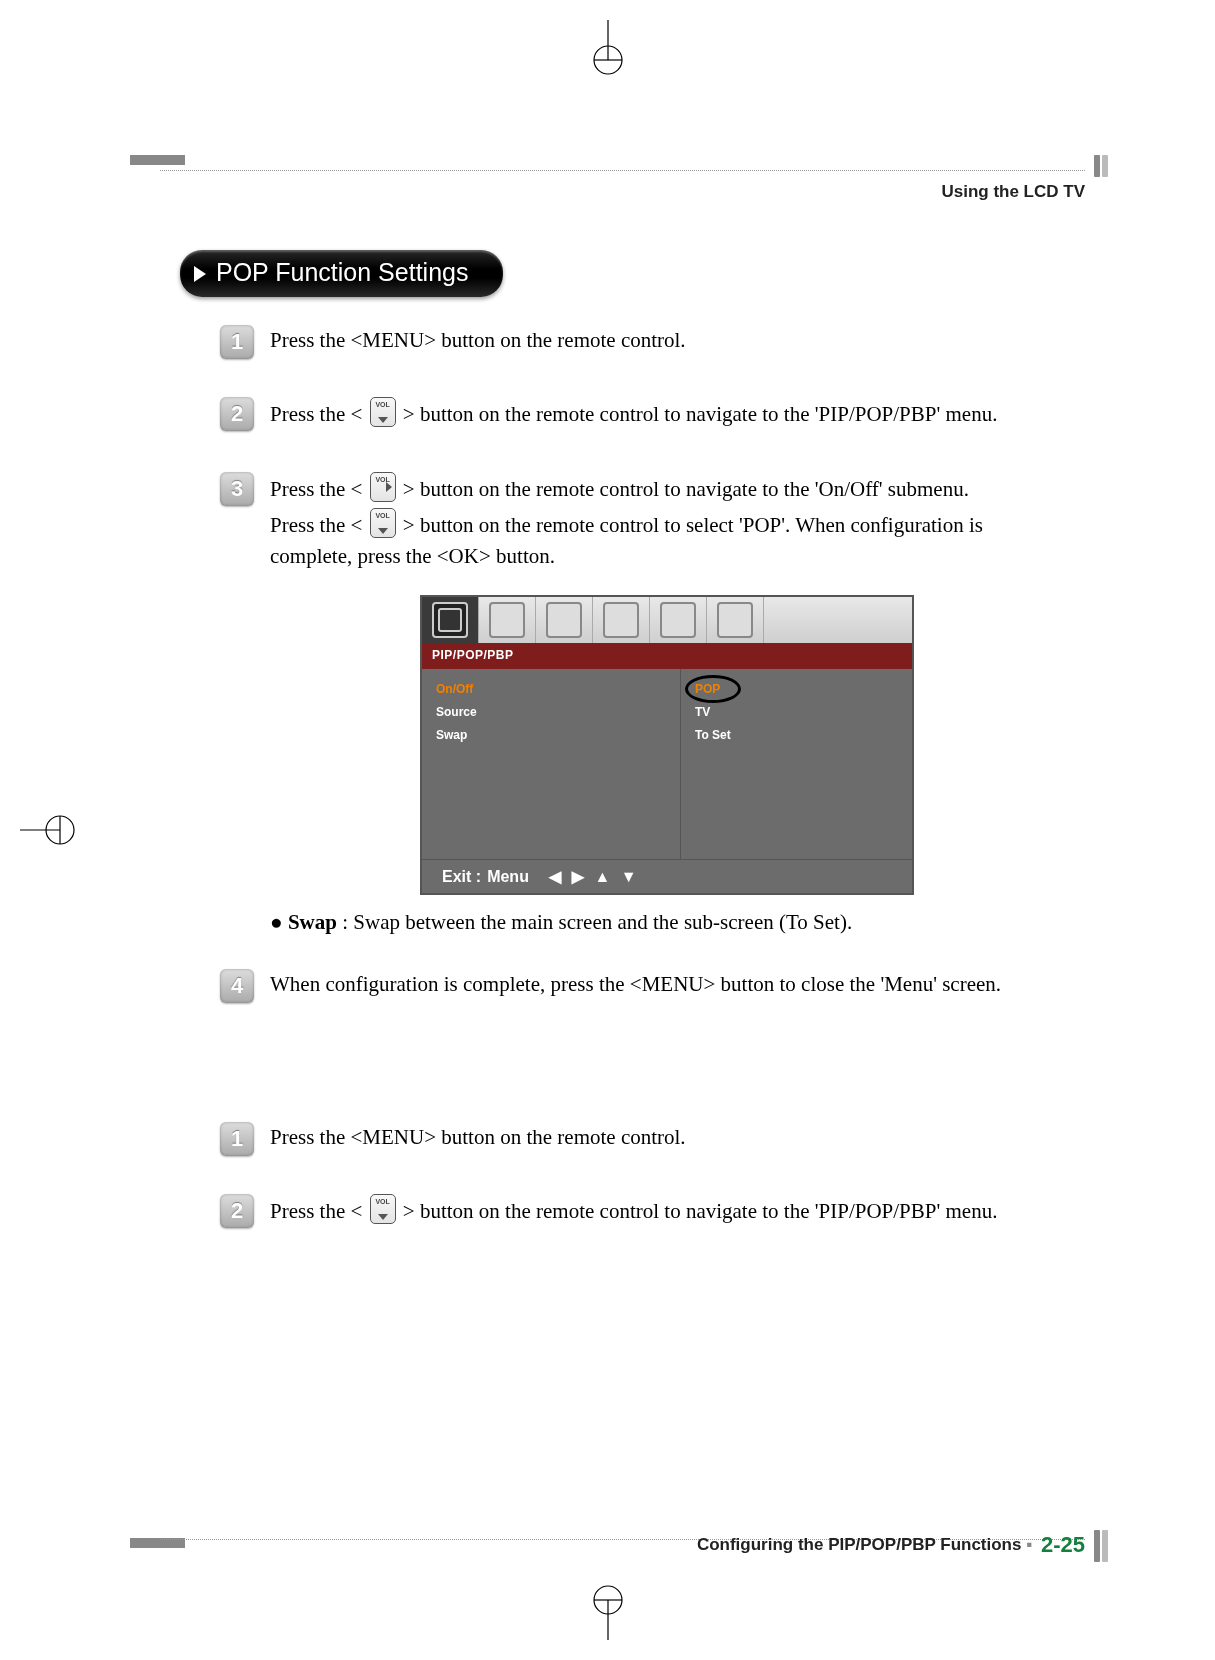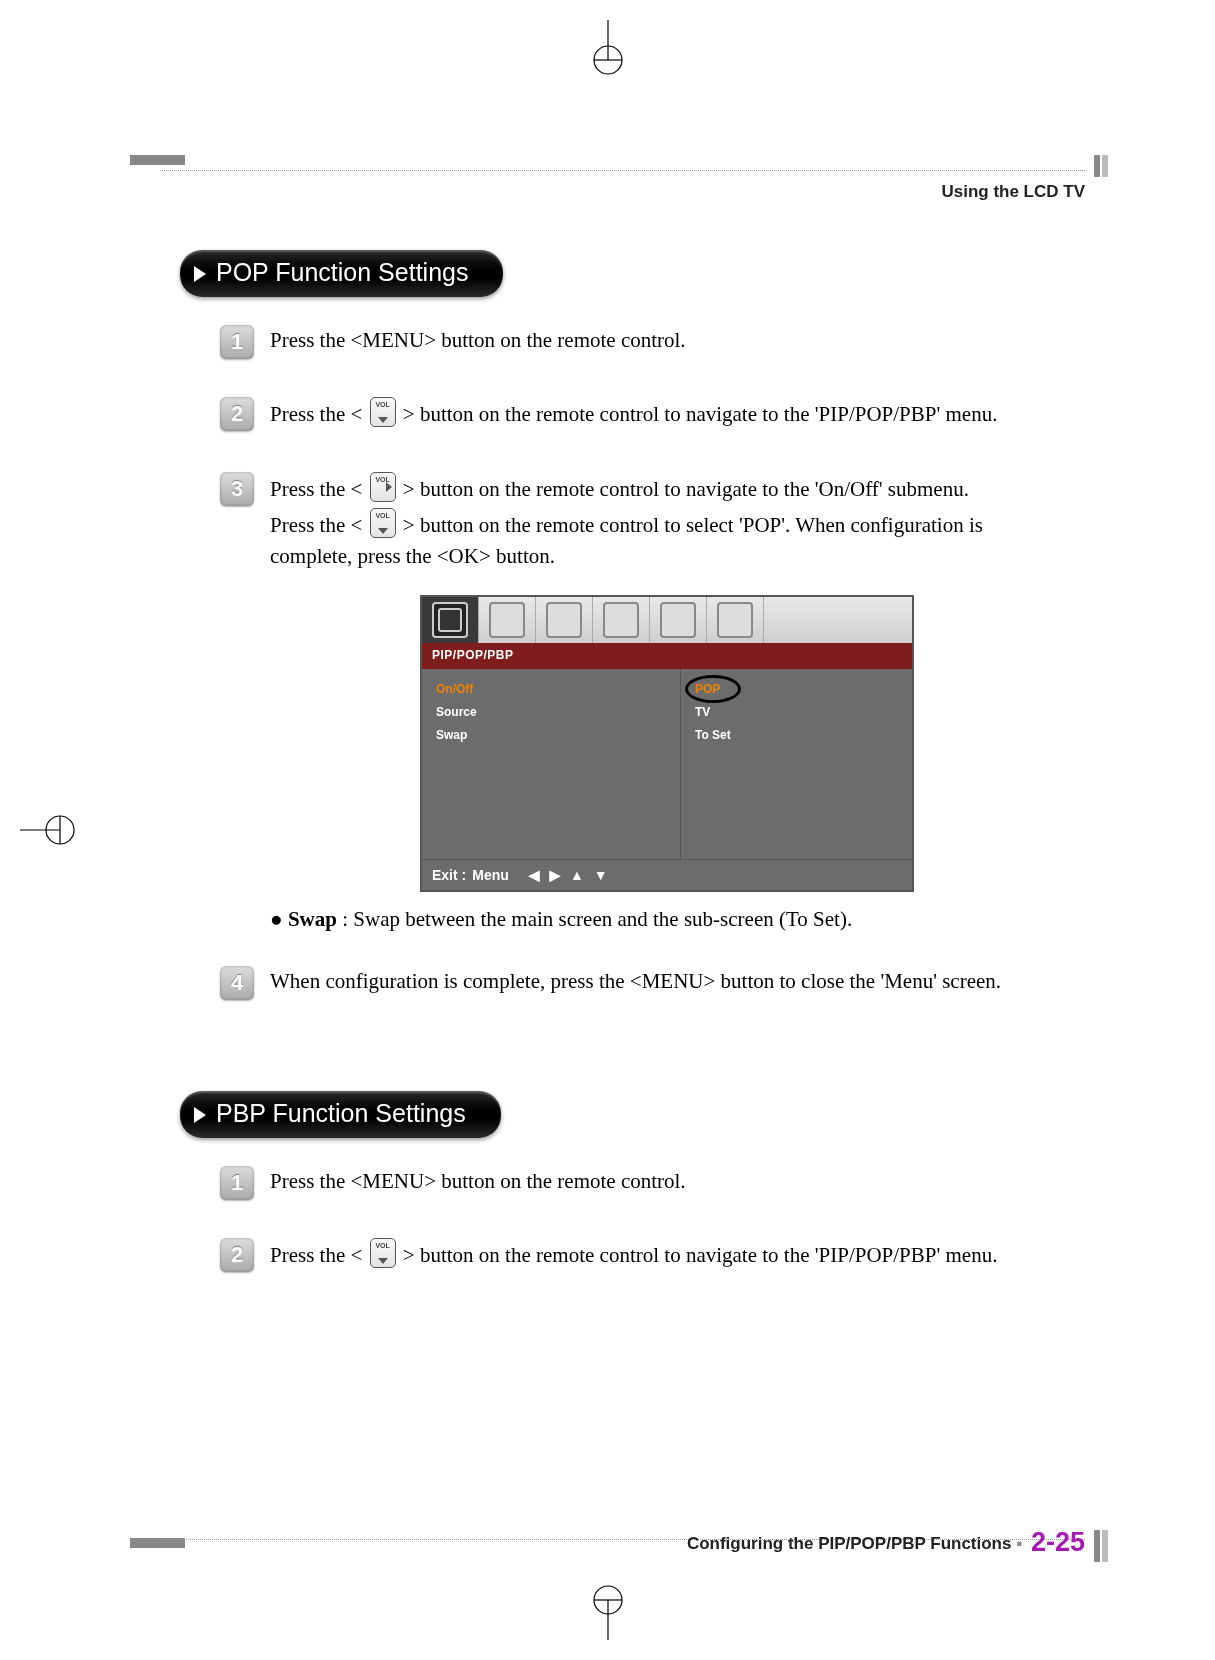--- a/index.html
+++ b/index.html
@@ -18,21 +18,21 @@
   .header-right { position:absolute; right:130px; top:158px; font-family:Arial,Helvetica,sans-serif; font-weight:bold; font-size:17px; color:#222;margin-top:24px; }
   .header-tick { position:absolute; right:115px; top:155px; width:6px; height:22px; background:#888; border-radius:1px; }
   .header-tick2 { position:absolute; right:107px; top:155px; width:6px; height:22px; background:#bbb; border-radius:1px; }
 
   
   .footer-rule { position:absolute; left:160px; right:130px; bottom:120px; border-top:1.5px dotted #999; }
   .footer-block { position:absolute; left:130px; bottom:112px; width:55px; height:10px; background:#888; }
   .footer-right { position:absolute; right:130px; bottom:102px; font-family:Arial,Helvetica,sans-serif; font-size:17px; color:#222; }
   .footer-right .topic { font-weight:bold; }
   .footer-right .dots { letter-spacing:2px; color:#888; }
-  .footer-right .pg { font-weight:bold; font-size:27px; color:#a21caf; vertical-align:-2px; }
+  .footer-right .pg { font-weight:bold; font-size:22px; color:#15803d; vertical-align:-2px; }
   .footer-tick { position:absolute; right:115px; bottom:98px; width:6px; height:32px; background:#888; border-radius:1px; }
   .footer-tick2 { position:absolute; right:107px; bottom:98px; width:6px; height:32px; background:#bbb; border-radius:1px; }
 
   
   .content { position:absolute; left:180px; top:250px; right:150px; }
 
   
   .pill { display:inline-block; background:linear-gradient(#2a2a2a,#000 40%,#000 60%,#2a2a2a); color:#fff; font-family:Arial,Helvetica,sans-serif; font-weight:normal; font-size:25px; padding:8px 35px 10px 14px; border-radius:22px; box-shadow:0 2px 4px rgba(0,0,0,0.4), inset 0 2px 2px rgba(255,255,255,0.25); }
   .pill .tri { display:inline-block; width:0; height:0; border-top:8px solid transparent; border-bottom:8px solid transparent; border-left:12px solid #fff; margin-right:10px; vertical-align:-1px; }
 
@@ -62,21 +62,21 @@
   .tab.active .tab-ico::after { content:""; position:absolute; inset:4px; border:2px solid #ccc; border-radius:3px; background:#333; }
   .osd .title { background:#7f1d1d; font-weight:bold; font-size:12px; padding:4px 10px; letter-spacing:0.5px; }
   .osd .body { display:flex; height:190px; }
   .osd .left { width:230px; border-right:1.5px solid #555; padding:12px 14px 0; font-size:12px; font-weight:bold; }
   .osd .left .row { margin-bottom:6px; }
   .osd .left .sel { color:#f08000; }
   .osd .right { flex:1; padding:12px 14px 0; font-size:12px; font-weight:bold; }
   .osd .right .row { margin-bottom:6px; }
   .osd .right .sel { color:#f08000; position:relative; display:inline-block; }
   .osd .right .sel .oval { position:absolute; left:-10px; top:-6px; width:50px; height:22px; border:3px solid #000; border-radius:50%; }
-  .osd .status { border-top:1.5px solid #555; padding:5px 10px; font-size:14px; font-weight:bold; display:flex; align-items:center; }
+  .osd .status { border-top:1.5px solid #555; padding:5px 20px; font-size:16px; font-weight:bold; display:flex; align-items:center; }
   .osd .status .arrows { margin-left:20px; letter-spacing:3px; }
 
   .spacer-lg { height:90px; }
 </style>
 </head>
 <body>
 
 <div class="page">
 
   <div class="cropmark top">
@@ -202,23 +202,20 @@
     <div class="step" style="margin-top:32px">
       <div class="num">4</div>
       <div class="txt">
           <p>When configuration is complete, press the &lt;MENU&gt; button to close the 'Menu' screen.</p>
         </div>
     </div>
 
     <div class="spacer-lg"></div>
 
     
-    <div class="pill">
-      <span class="tri"></span><span>PBP Function Settings</span>
-    </div>
 
     <div class="step">
       <div class="num">1</div>
       <div class="txt">
           <p>Press the &lt;MENU&gt; button on the remote control.</p>
         </div>
     </div>
 
     <div class="step" style="margin-top:38px">
       <div class="num">2</div>

